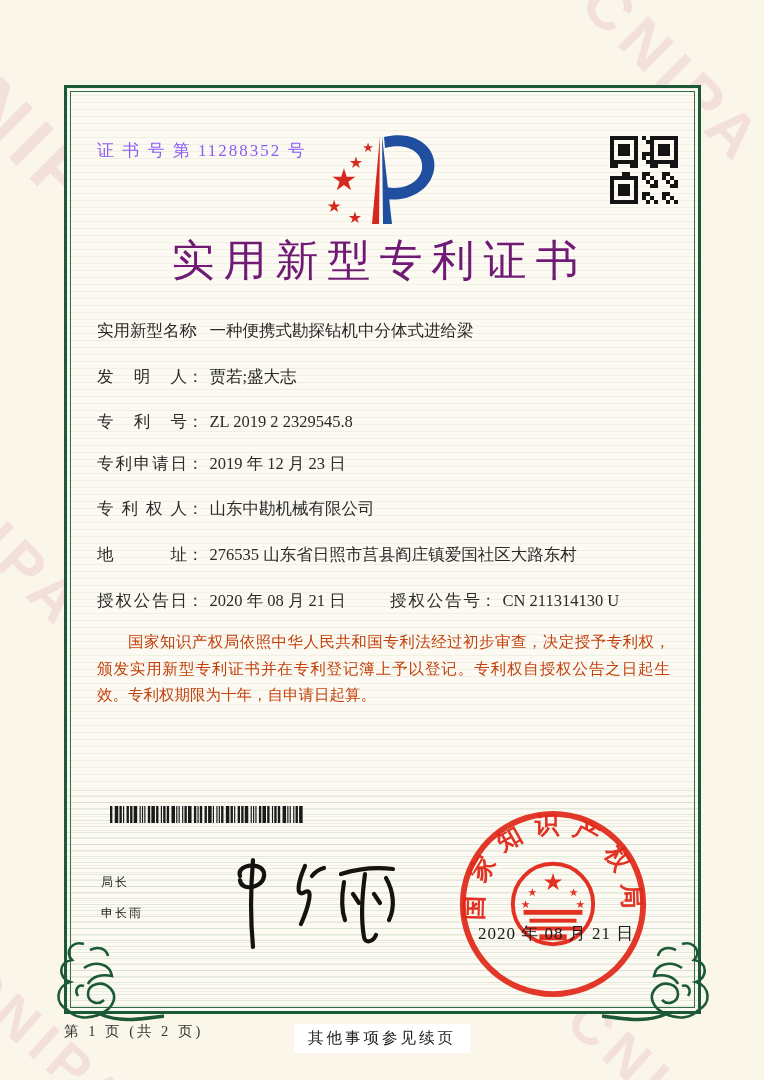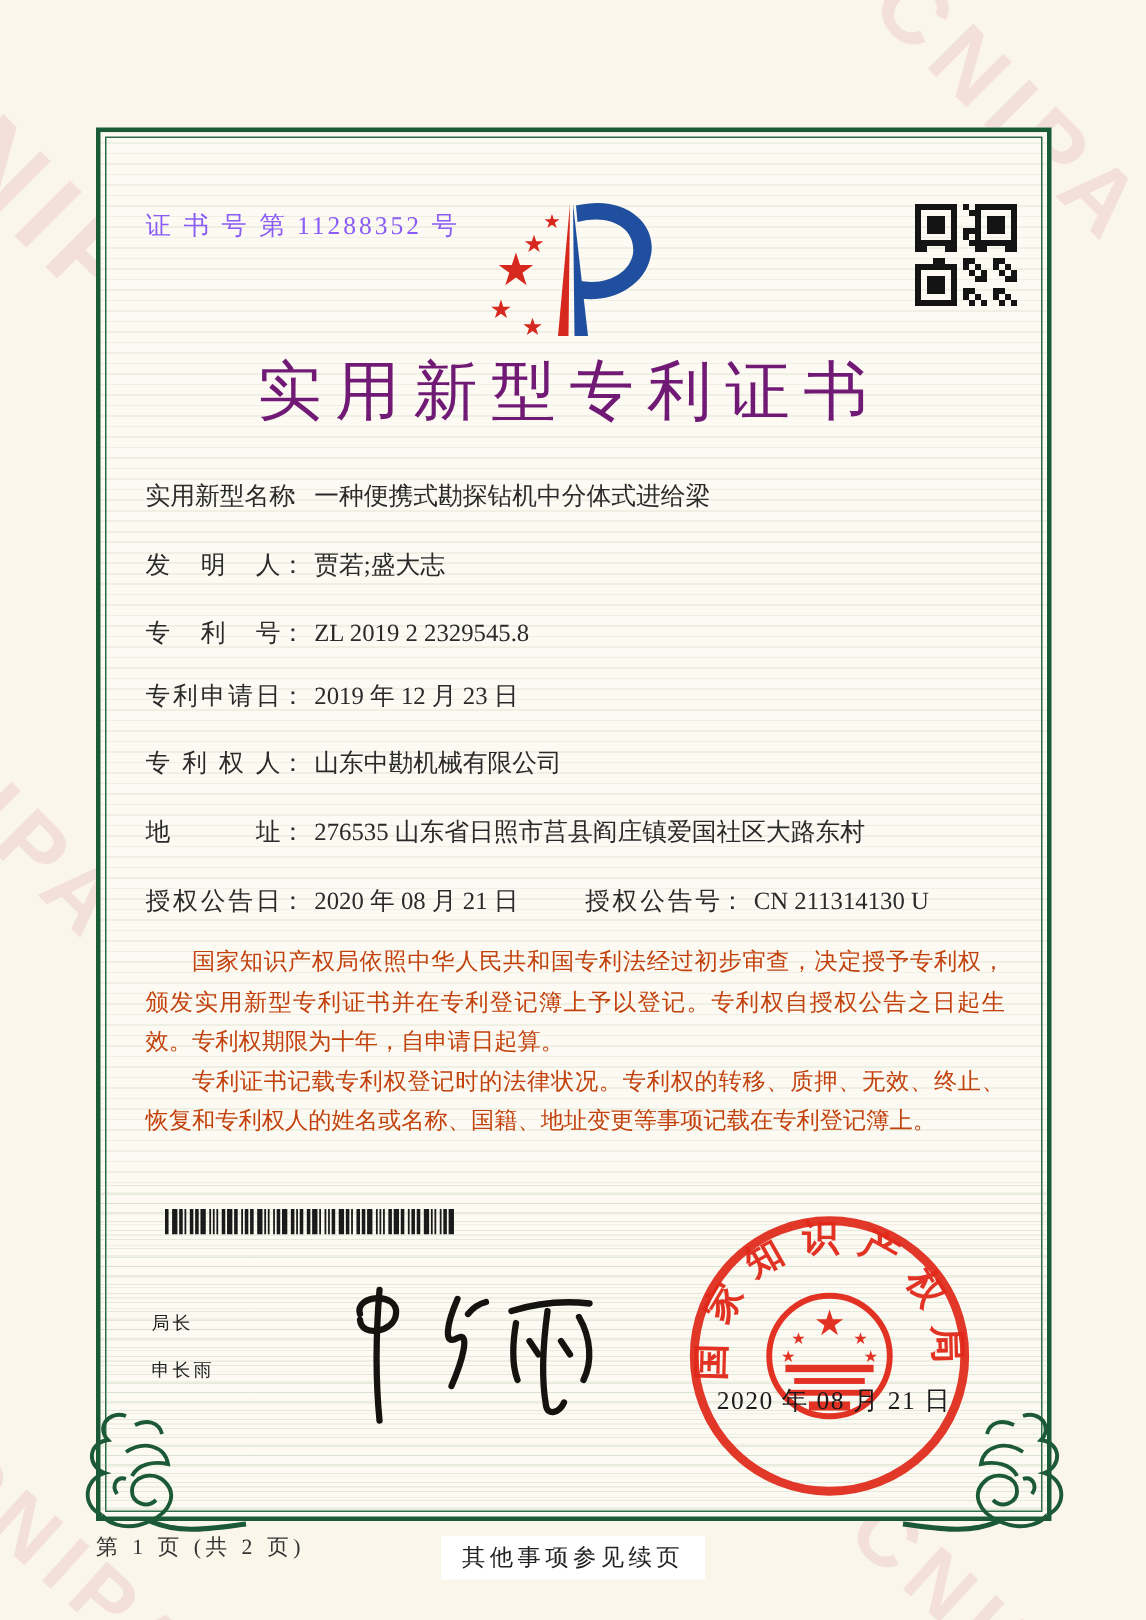--- a/index.html
+++ b/index.html
@@ -258,21 +258,20 @@
 </div>
 <div class="frow r7">
   <span class="f-label">授权公告日</span><span class="f-colon">：</span><span>2020 年 08 月 21 日</span>
   <span class="pair2">
     <span class="f-label">授权公告号</span><span class="f-colon">：</span><span>CN 211314130 U</span>
   </span>
 </div>
 
 <div class="paras">
   <p>国家知识产权局依照中华人民共和国专利法经过初步审查，决定授予专利权，颁发实用新型专利证书并在专利登记簿上予以登记。专利权自授权公告之日起生效。专利权期限为十年，自申请日起算。</p>
-  <p>专利证书记载专利权登记时的法律状况。专利权的转移、质押、无效、终止、恢复和专利权人的姓名或名称、国籍、地址变更等事项记载在专利登记簿上。</p>
 </div>
 
 <div class="barcode"><svg width="195" height="17" viewBox="0 0 165 17" preserveAspectRatio="none" fill="#1a1a1a">
       <rect x="0" y="0" width="2" height="17"></rect>
       <rect x="4" y="0" width="3" height="17"></rect>
       <rect x="8" y="0" width="2" height="17"></rect>
       <rect x="11" y="0" width="1" height="17"></rect>
       <rect x="14" y="0" width="2" height="17"></rect>
       <rect x="17" y="0" width="2" height="17"></rect>
       <rect x="20" y="0" width="3" height="17"></rect>

